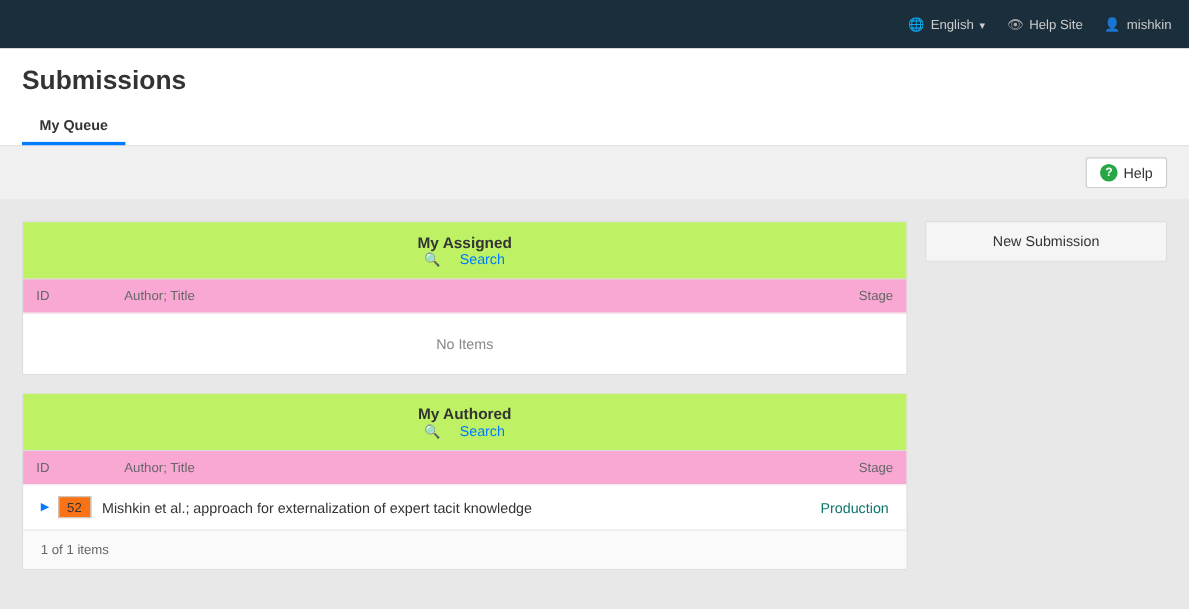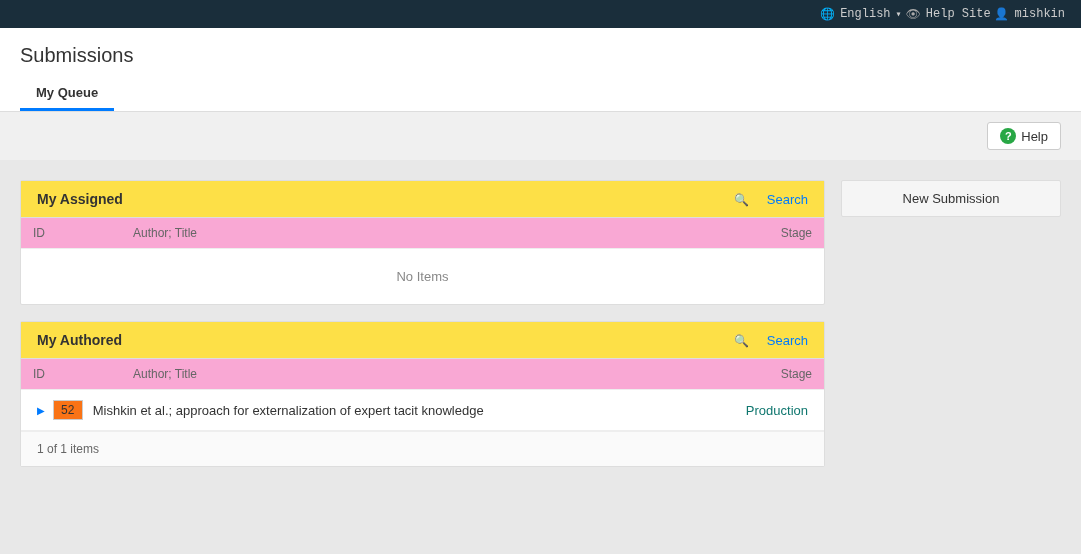--- a/index.html
+++ b/index.html
@@ -2,47 +2,46 @@
 <html><head>
   <meta charset="utf-8">
   <style>
     * { margin: 0; padding: 0; box-sizing: border-box; }
     body { font-family: Arial, sans-serif; font-size: 13px; background: #e8e8e8; color: #333; width: 1081px; }
 
     
     .topbar {
       background: #1a2e3b;
       color: #ccc;
-      height: 28px;
+      height: 44px;
       display: flex;
       align-items: center;
       justify-content: flex-end;
       padding: 0 16px;
-      gap: 4px;
-      font-family: Liberation Mono, monospace;
+      gap: 20px;
     }
     .topbar-item {
       display: flex;
       align-items: center;
       gap: 5px;
       font-size: 12px;
       color: #ccc;
       cursor: pointer;
     }
     .topbar-icon { font-size: 12px; color: #aaa; }
 
     
     .page-header {
       background: #fff;
       padding: 16px 20px 0 20px;
       border-bottom: 1px solid #ddd;
     }
     .page-title {
-      font-size: 20px;
-      font-weight: normal;
+      font-size: 24px;
+      font-weight: bold;
       color: #333;
       margin-bottom: 10px;
     }
     .tabs {
       display: flex;
       gap: 0;
     }
     .tab {
       padding: 8px 16px;
       font-size: 13px;
@@ -96,26 +95,27 @@
       font-weight: bold;
     }
 
     
     .panel {
       background: #fff;
       border: 1px solid #ddd;
       border-radius: 2px;
     }
     .panel-header {
-      background: #fde047;
+      background: #bef264;
       padding: 10px 16px;
       display: flex;
       align-items: center;
-      justify-content: space-between;
+      justify-content: center;
       border-bottom: 1px solid #ddd;
+      flex-direction: column;
     }
     .panel-title {
       font-size: 14px;
       font-weight: bold;
       color: #333;
     }
     .search-link {
       display: flex;
       align-items: center;
       gap: 17px;
@@ -128,21 +128,21 @@
     
     .table-header {
       display: flex;
       padding: 8px 12px;
       background: #f9a8d4;
       border-bottom: 1px solid #eee;
       font-size: 12px;
       color: #666;
     }
     .col-id { width: 80px; }
-    .col-author { flex: 1; margin-left: 20px; }
+    .col-author { flex: 1; }
     .col-stage { width: 120px; text-align: right; }
 
     .table-row {
       display: flex;
       align-items: center;
       padding: 10px 16px;
       border-bottom: 1px solid #eee;
     }
     .table-row:last-child { border-bottom: none; }
 

